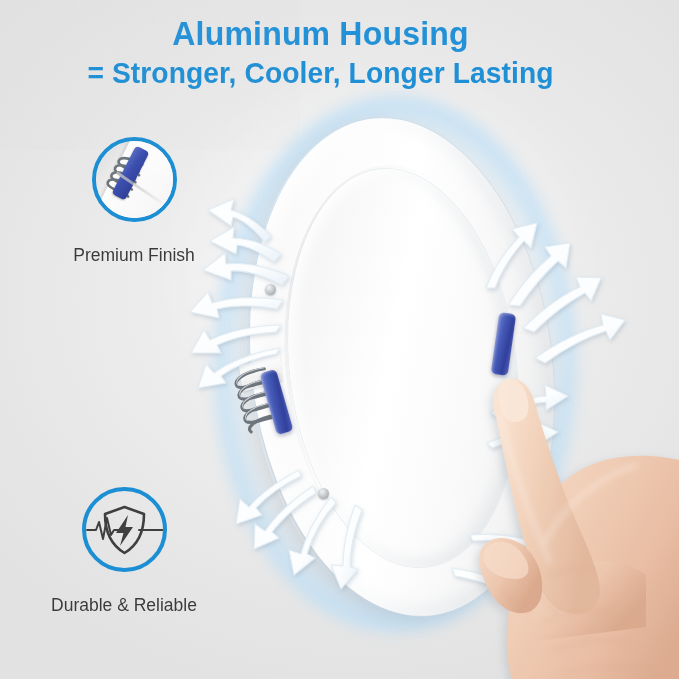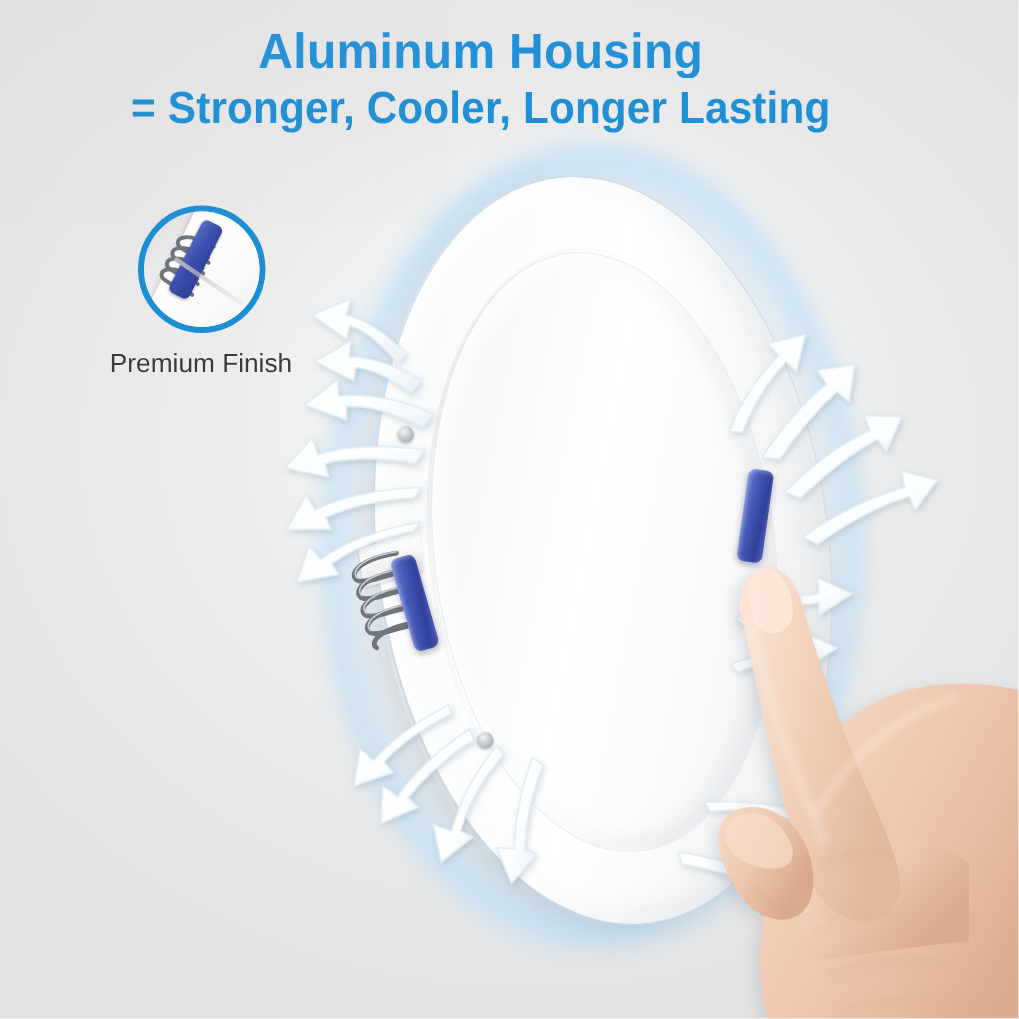--- a/index.html
+++ b/index.html
@@ -70,21 +70,21 @@
     height: 85px;
     margin: 0 auto;
     border-radius: 50%;
     border: 4px solid #1b8ed4;
     box-sizing: border-box;
     position: relative;
     overflow: hidden;
     background: transparent;
   }
   .feature-label {
-    margin-top: 9px;
+    margin-top: 22px;
     color: #3a3a3a;
     font-size: 17.5px;
     line-height: 22px;
     white-space: pre-line;
     text-shadow: 0 0 1px rgba(255,255,255,0.7);
   }
   
   .swatch {
     position: absolute;
     inset: 0;
@@ -474,20 +474,36 @@
           </g>
         </svg>
         <div class="swatch-clip"></div>
         <div class="swatch-edge"></div>
       </div>
     </div>
     <div class="feature-label">Premium Finish</div>
   </div>
 
 
+  <div class="feature" id="feature-2">
+    <div class="feature-icon">
+      <svg viewBox="0 0 77 77" width="77" height="77">
+
+        <g stroke="#3f3f3f" fill="none" stroke-width="2" stroke-linecap="round" stroke-linejoin="round">
+          <path d="M1 39 L10 39 L13 31 L17 48 L21 27 L25 44 L28 39 L33 39"></path>
+          <path d="M53 39 L77 39"></path>
+        </g>
+
+        <path d="M38.5 16 L58 23 C58 40, 52 54, 38.5 62 C25 54, 19 40, 19 23 Z" fill="none" stroke="#3f3f3f" stroke-width="2.6" stroke-linejoin="round"></path>
+
+        <path d="M42 24 L30 42 L37.5 42 L34 55 L47 36 L39.5 36 Z" fill="#3f3f3f"></path>
+      </svg>
+    </div>
+    <div class="feature-label">Durable &amp; Reliable</div>
+  </div>
 
   <svg id="noise">
     <filter id="grain">
       <feTurbulence type="fractalNoise" baseFrequency="0.9" numOctaves="2"></feTurbulence>
       <feColorMatrix type="saturate" values="0"></feColorMatrix>
     </filter>
     <rect width="100%" height="100%" filter="url(#grain)" opacity="0.30"></rect>
   </svg>
 
 </div>

